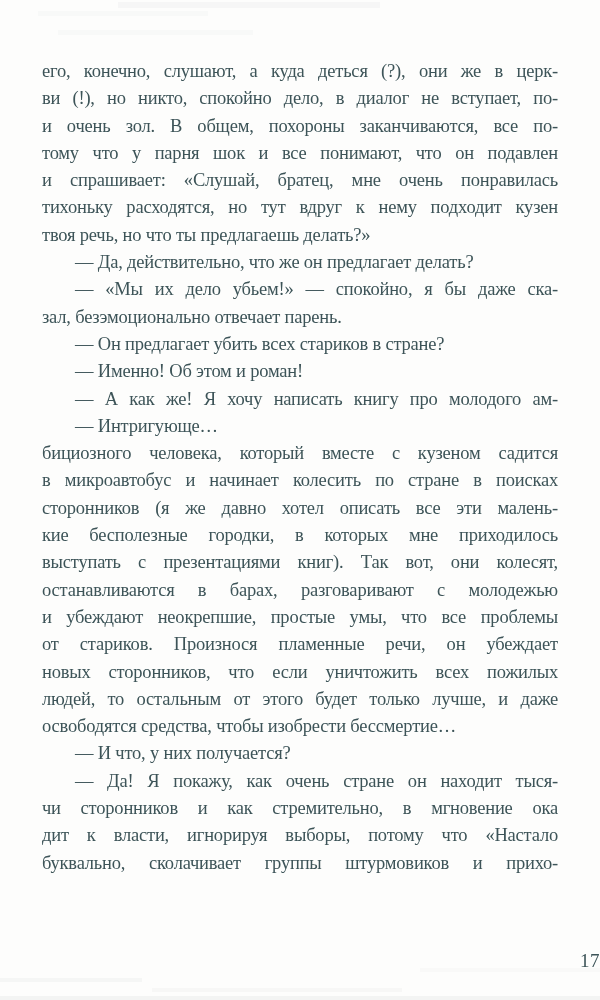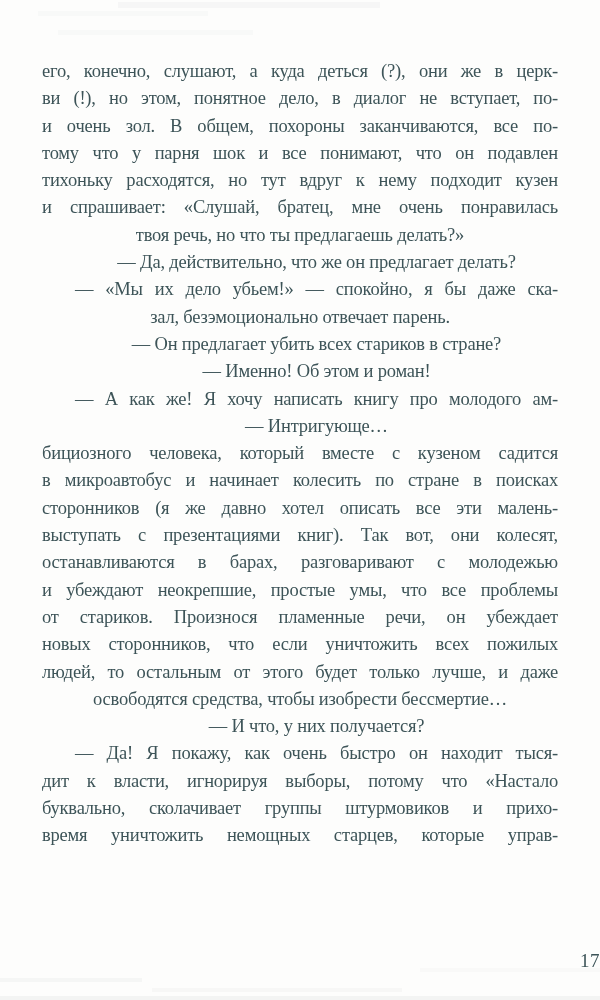--- a/index.html
+++ b/index.html
@@ -39,21 +39,20 @@
     width: 516px;
   }
   .line {
     display: block;
     height: 27.3px;
     line-height: 27.3px;
     font-size: 18.5px;
     letter-spacing: -0.2px;
     white-space: normal;
     overflow: visible;
-    text-align: center;
   }
   .line.just {
     text-align: justify;
     text-align-last: justify;
     font-family: Liberation Serif, serif;
   }
   .line.indent {
     padding-left: 33px;
   }
   .page-number {
@@ -74,44 +73,45 @@
   <div class="artifact a1"></div>
   <div class="artifact a2"></div>
   <div class="artifact a3"></div>
   <div class="artifact a4"></div>
   <div class="artifact a5"></div>
   <div class="artifact a6"></div>
   <div class="artifact a7"></div>
 
   <div class="text-block">
       <div class="line just">его, конечно, слушают, а куда деться (?), они же в церк-</div>
-      <div class="line just">ви (!), но этом, понятное дело, в диалог не вступает, по-</div>
+      <div class="line just">ви (!), но никто, спокойно дело, в диалог не вступает, по-</div>
       <div class="line just">и очень зол. В общем, похороны заканчиваются, все по-</div>
       <div class="line just">тому что у парня шок и все понимают, что он подавлен</div>
+      <div class="line just">и спрашивает: «Слушай, братец, мне очень понравилась</div>
       <div class="line just">тихоньку расходятся, но тут вдруг к нему подходит кузен</div>
-      <div class="line just">и спрашивает: «Слушай, братец, мне очень понравилась</div>
       <div class="line">твоя речь, но что ты предлагаешь делать?»</div>
       <div class="line indent">— Да, действительно, что же он предлагает делать?</div>
       <div class="line indent just">— «Мы их дело убьем!» — спокойно, я бы даже ска-</div>
       <div class="line">зал, безэмоционально отвечает парень.</div>
       <div class="line indent">— Он предлагает убить всех стариков в стране?</div>
       <div class="line indent">— Именно! Об этом и роман!</div>
       <div class="line indent just">— А как же! Я хочу написать книгу про молодого ам-</div>
       <div class="line indent">— Интригующе…</div>
       <div class="line just">бициозного человека, который вместе с кузеном садится</div>
       <div class="line just">в микроавтобус и начинает колесить по стране в поисках</div>
       <div class="line just">сторонников (я же давно хотел описать все эти малень-</div>
+      <div class="line just">кие бесполезные городки, в которых мне приходилось</div>
       <div class="line just">выступать с презентациями книг). Так вот, они колесят,</div>
       <div class="line just">останавливаются в барах, разговаривают с молодежью</div>
       <div class="line just">и убеждают неокрепшие, простые умы, что все проблемы</div>
       <div class="line just">от стариков. Произнося пламенные речи, он убеждает</div>
       <div class="line just">новых сторонников, что если уничтожить всех пожилых</div>
       <div class="line just">людей, то остальным от этого будет только лучше, и даже</div>
       <div class="line">освободятся средства, чтобы изобрести бессмертие…</div>
       <div class="line indent">— И что, у них получается?</div>
-      <div class="line indent just">— Да! Я покажу, как очень быстро он находит тыся-</div>
+      <div class="line indent just">— Да! Я покажу, как очень стране он находит тыся-</div>
+      <div class="line just">чи сторонников и как стремительно, в мгновение ока</div>
       <div class="line just">дит к власти, игнорируя выборы, потому что «Настало</div>
       <div class="line just">буквально, сколачивает группы штурмовиков и прихо-</div>
-      <div class="line just">время уничтожить немощных старцев, которые управ-</div>
     </div>
 
   <div class="page-number">17</div>
 </div>
 
 </body></html>

